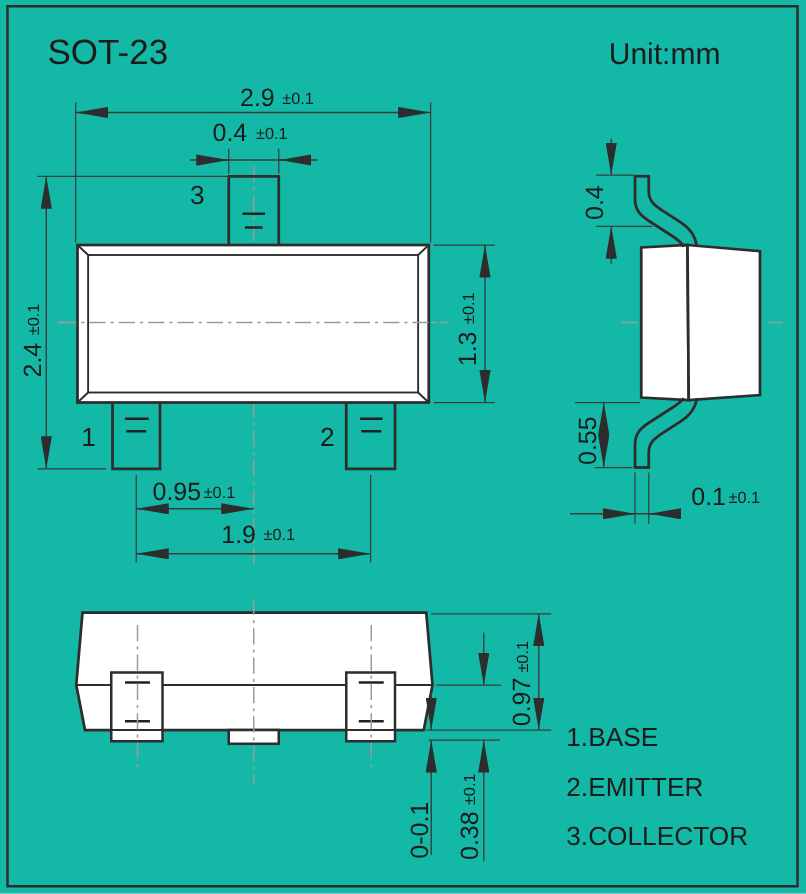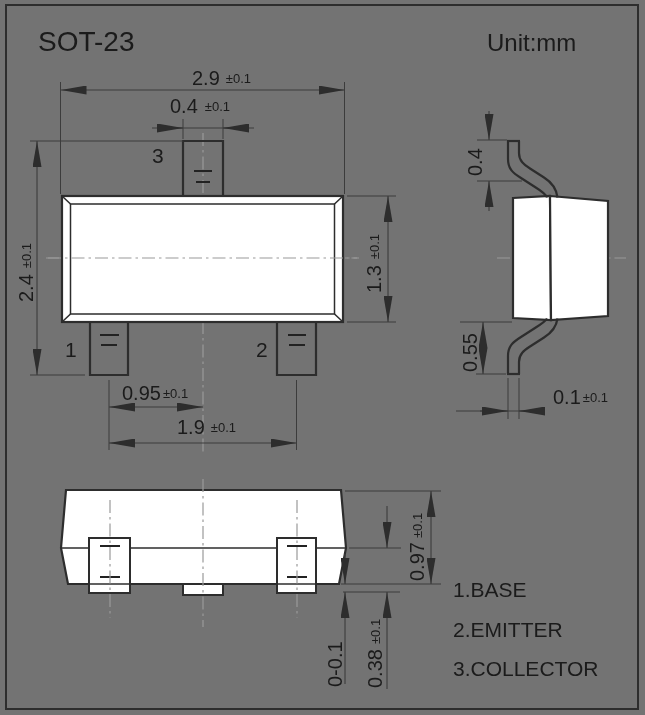--- a/index.html
+++ b/index.html
@@ -1,16 +1,16 @@
 <!DOCTYPE html>
 <html><head>
 <meta charset="utf-8">
 <style>
   html,body { margin:0; padding:0; background:#ffffff; }
-  .page { position:relative; width:645px; height:715px; background:#737373; overflow:hidden; }
+  .page { position:relative; width:645px; height:715px; background:#14b8a6; overflow:hidden; }
   svg { display:block; }
   .outline      { fill:none; stroke:#2d2d2d; stroke-width:2.2; stroke-linejoin:miter; }
   .outline-fill { fill:#ffffff; stroke:#2d2d2d; stroke-width:2.2; stroke-linejoin:miter; }
   .inner        { fill:none; stroke:#2d2d2d; stroke-width:1.5; }
   .dim  { stroke:#3c3c3c; stroke-width:1.1; fill:none; }
   .ext  { stroke:#3c3c3c; stroke-width:1;   fill:none; }
   .cl   { stroke:#9a9a9a; stroke-width:1.2; fill:none; stroke-dasharray:13 4 2.5 4; }
   .tick { stroke:#222222; stroke-width:2;   fill:none; }
   text  { font-family:"Liberation Sans", sans-serif; fill:#1b1b1b; }
   .dim-num { font-size:20px; }

